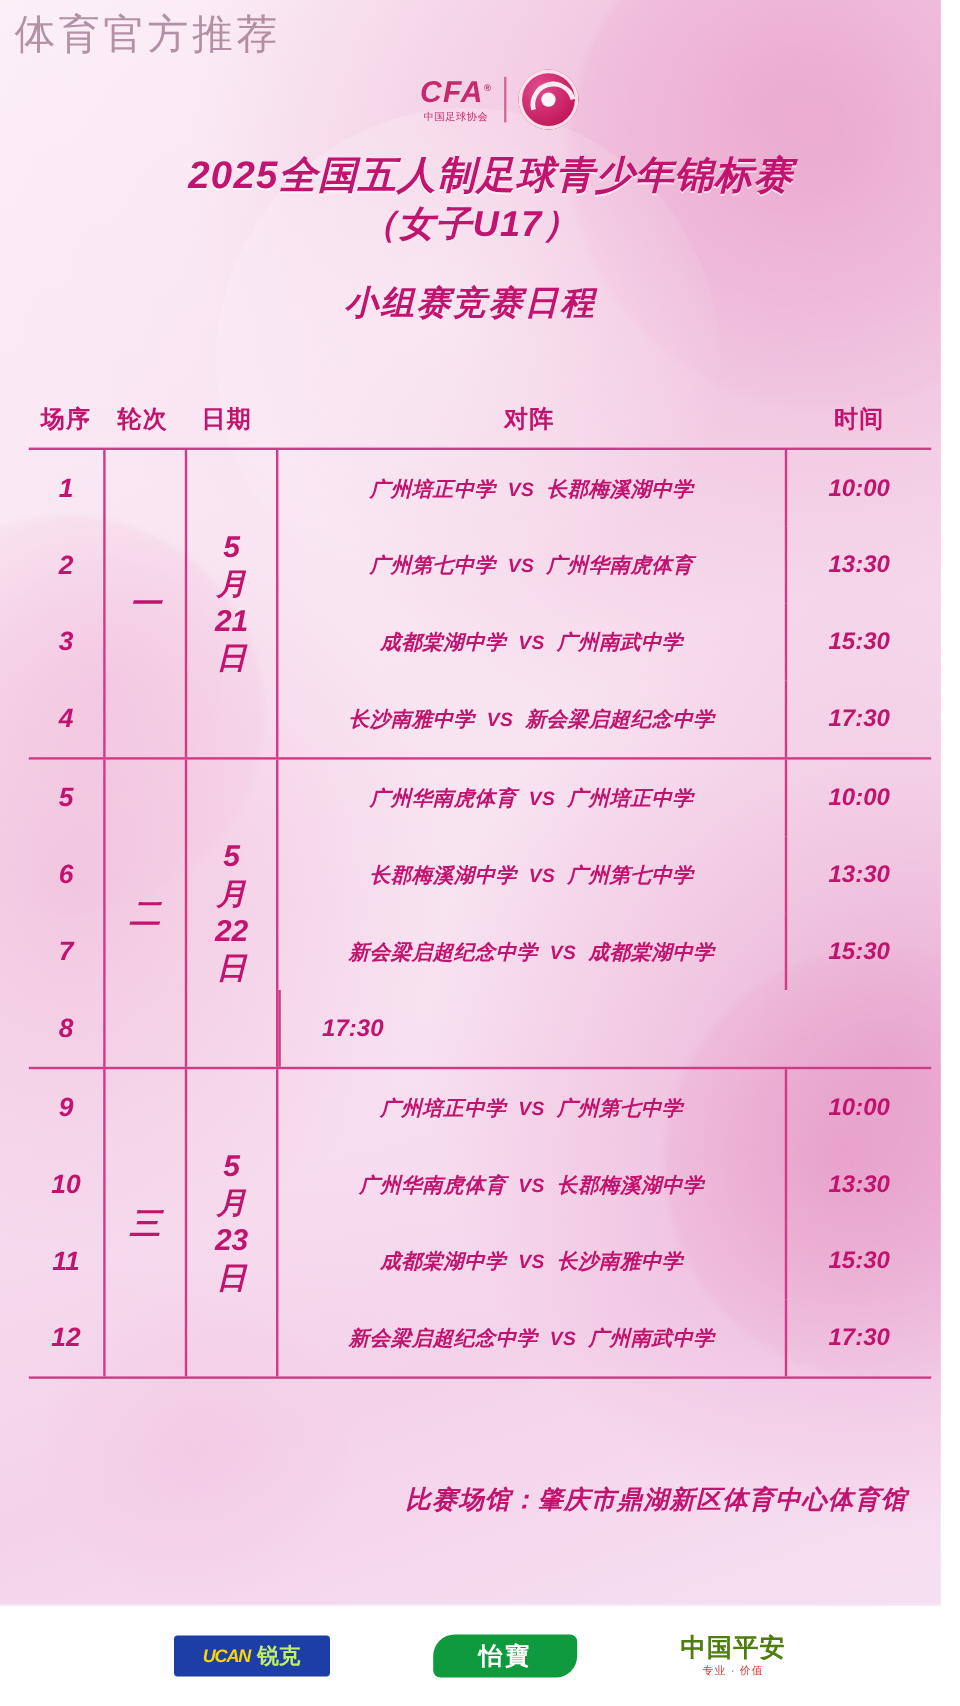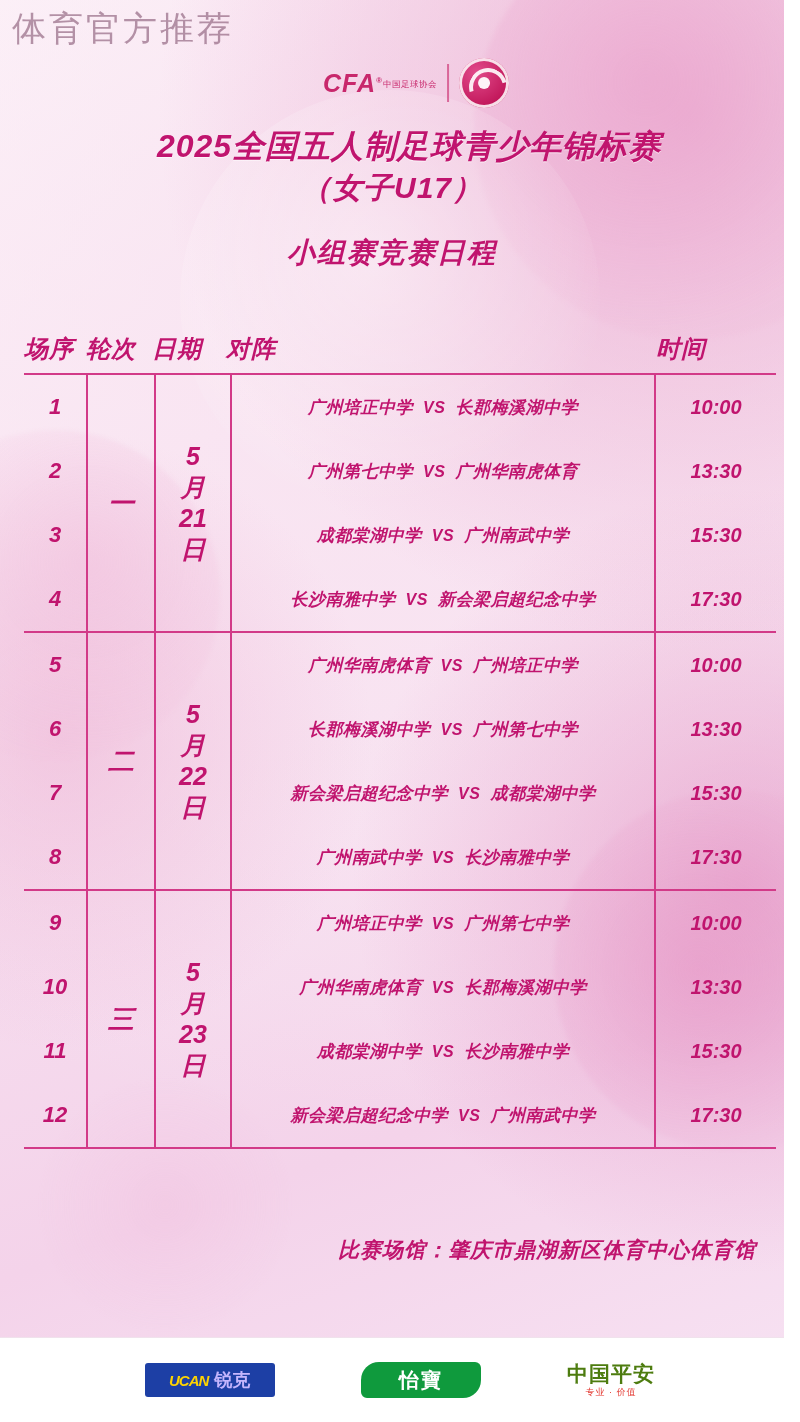--- a/index.html
+++ b/index.html
@@ -80,21 +80,21 @@
     align-items: center;
     gap: 10px;
   }
   .cfa-badge {
     display: flex;
     align-items: center;
     gap: 6px;
   }
   .cfa-text {
     display: flex;
-    flex-direction: row;
+    flex-direction: column;
     align-items: center;
     line-height: 1;
     margin-left: 48px;
   }
   .cfa-main {
     font-size: 25px;
     font-weight: bold;
     font-style: italic;
     color: #c8286c;
     letter-spacing: 1px;
@@ -187,24 +187,24 @@
     left: 24px;
     width: 752px;
   }
   .head-row {
     display: flex;
     align-items: center;
     height: 48px;
     border-bottom: 2px solid #d23a88;
   }
   .head-row > div {
-    font-size: 24px;
-    font-weight: bold;
-    font-style: italic;
-    color: #c0146e;
+    font-size: 20px;
+    font-weight: bold;
+    color: #c0146e;
+    text-align: center;
     letter-spacing: 1px;
   }
   .c-no    { width: 62px; flex: none; }
   .c-round { width: 66px; flex: none; }
   .c-date  { width: 74px; flex: none; }
   .c-match { flex: 1 1 auto; }
   .c-time  { width: 120px; flex: none; }
 
   .group {
     display: flex;
@@ -327,21 +327,21 @@
     box-sizing: border-box;
   }
   .sp-ucan .u-mark {
     color: #ffd400;
     font-size: 15px;
     font-weight: bold;
     font-style: italic;
     letter-spacing: -1px;
   }
   .sp-ucan .u-cn {
-    color: #c4b5fd;
+    color: #bef264;
     font-size: 18px;
     font-weight: bold;
   }
   .sp-yibao {
     width: 120px; height: 36px;
     background: #0f9a3d;
     border-radius: 18px 6px 18px 6px;
     color: #fff;
     font-size: 20px;
     font-weight: bold;
@@ -468,23 +468,20 @@
           </div>
           <div class="time-text">13:30</div>
         </div>
         <div class="match-row">
           <div class="match-text">
             <span>新会梁启超纪念中学</span><span class="vs">VS</span><span>成都棠湖中学</span>
           </div>
           <div class="time-text">15:30</div>
         </div>
         <div class="match-row">
-          <div class="match-text">
-            <span>广州南武中学</span><span class="vs">VS</span><span>长沙南雅中学</span>
-          </div>
           <div class="time-text">17:30</div>
         </div>
       </div>
     </div>
 
     <div class="group">
       <div class="col-no">
         <div class="no-cell">9</div>
         <div class="no-cell">10</div>
         <div class="no-cell">11</div>

